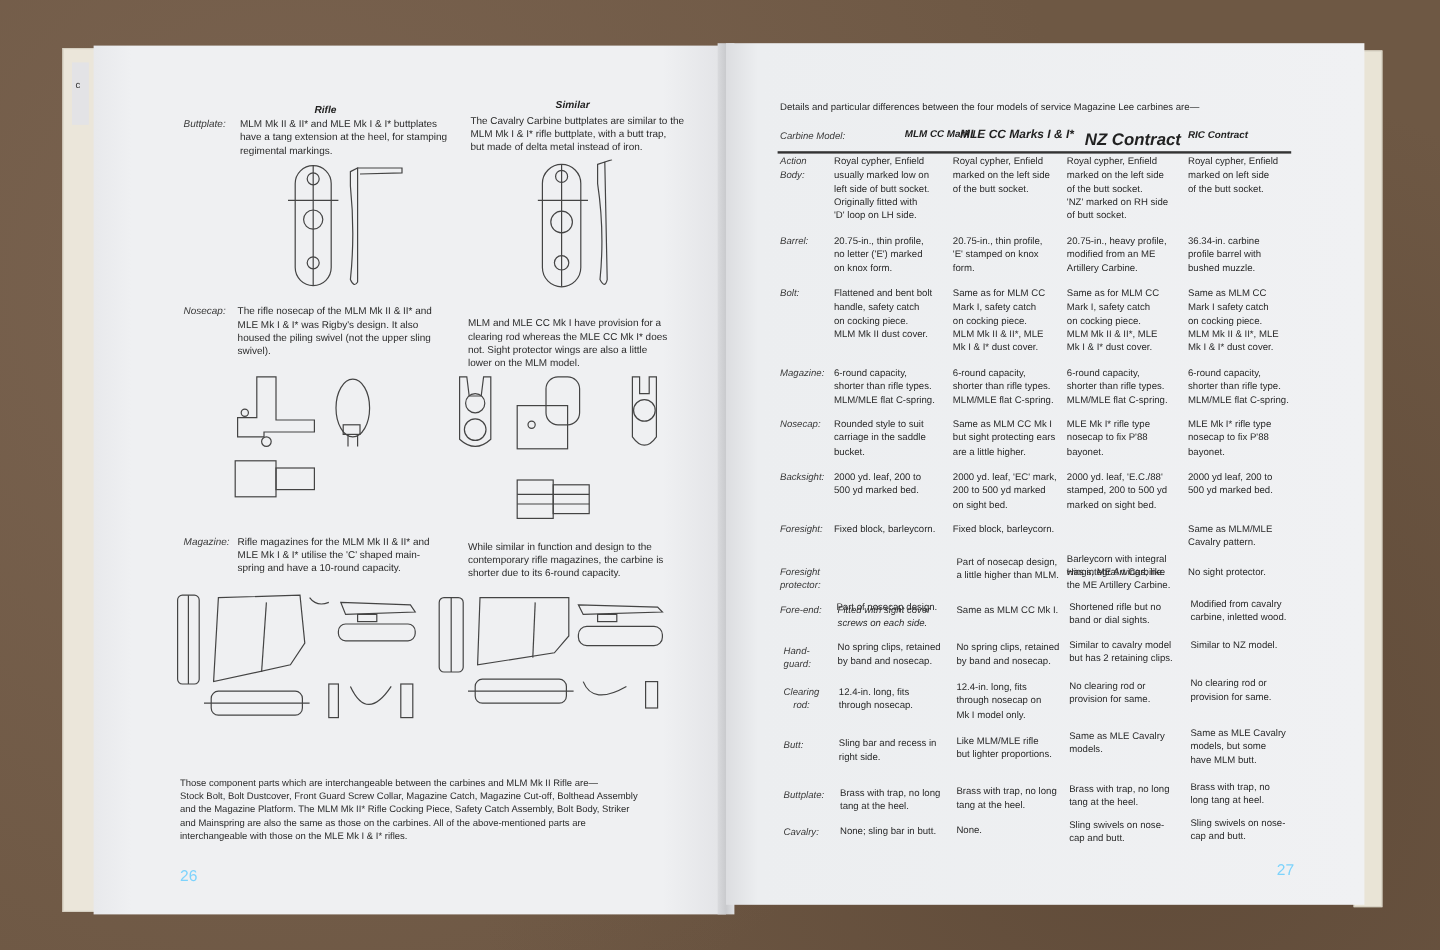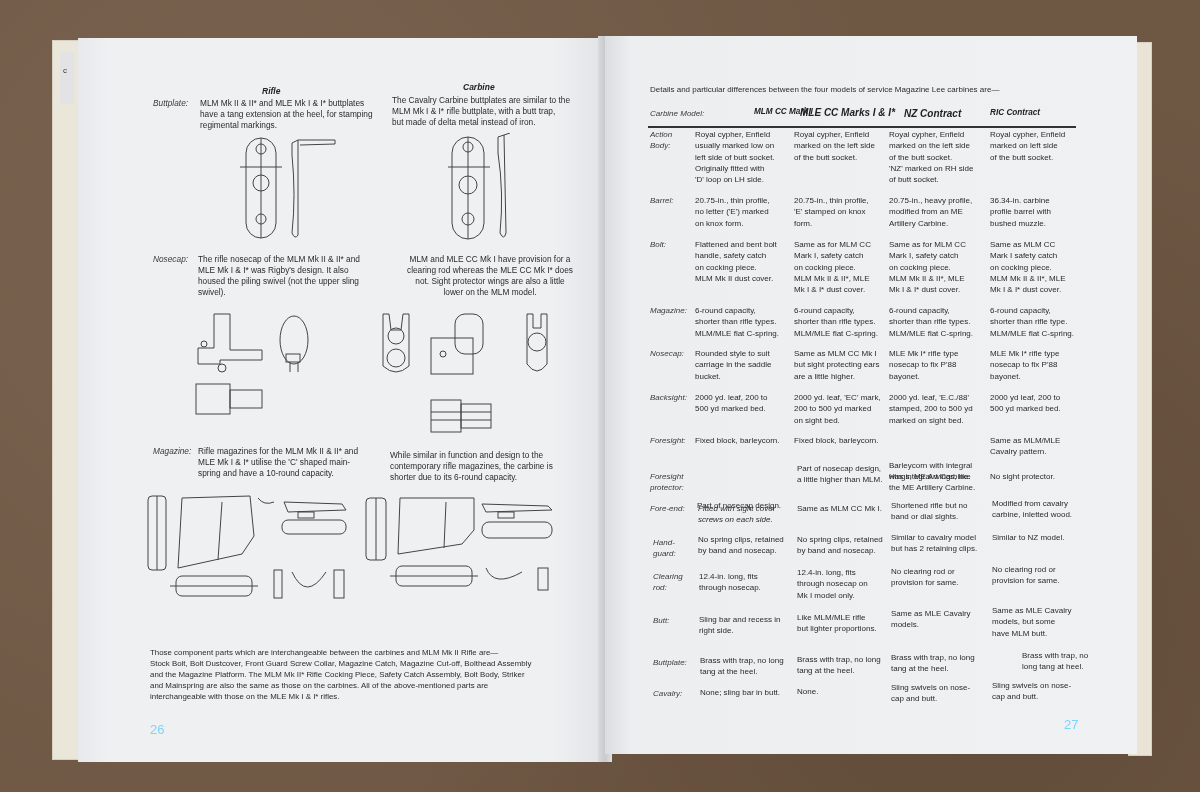--- a/index.html
+++ b/index.html
@@ -33,21 +33,21 @@
 <div class="cover-left"></div>
 <div class="cover-tab">
     <span>c</span>
   </div>
 <div class="cover-right"></div>
 
 <div class="page left"></div>
 <div class="gutter"></div>
 
 <div class="head" style="left:262px;top:86px;">Rifle</div>
-<div class="head" style="left:463px;top:82px;">Carbine</div>
+<div class="head" style="left:463px;top:82px;">Similar</div>
 
 <div class="lbl" style="left:153px;top:98px;">Buttplate:</div>
 <div class="txt" style="left:200px;top:98px;width:200px;">MLM Mk II &amp; II* and MLE Mk I &amp; I* buttplates
 have a tang extension at the heel, for stamping
 regimental markings.</div>
 <div class="txt" style="left:392px;top:95px;width:200px;">The Cavalry Carbine buttplates are similar to the
 MLM Mk I &amp; I* rifle buttplate, with a butt trap,
 but made of delta metal instead of iron.</div>
 
 <svg class="draw" style="left:240px;top:135px;" width="100" height="110">
@@ -69,21 +69,21 @@
     <line x1="20" y1="4" x2="20" y2="106"></line>
   <path d="M50 4 L56 2 L58 100 Q56 108 52 100 Q56 60 50 20 Z"></path>
     <path d="M56 2 L62 0"></path>
 </svg>
 
 <div class="lbl" style="left:153px;top:254px;">Nosecap:</div>
 <div class="txt" style="left:198px;top:254px;width:200px;">The rifle nosecap of the MLM Mk II &amp; II* and
 MLE Mk I &amp; I* was Rigby's design. It also
 housed the piling swivel (not the upper sling
 swivel).</div>
-<div class="txt" style="left:390px;top:254px;width:200px;text-align:center;">MLM and MLE CC Mk I have provision for a
+<div class="txt" style="left:390px;top:264px;width:200px;">MLM and MLE CC Mk I have provision for a
 clearing rod whereas the MLE CC Mk I* does
 not. Sight protector wings are also a little
 lower on the MLM model.</div>
 
 <svg class="draw" style="left:190px;top:310px;" width="140" height="110">
   <path d="M24 4 H40 V40 H72 V50 H30 V54 H8 V38 H24 Z"></path>
     <circle cx="14" cy="34" r="3"></circle>
     <circle cx="32" cy="58" r="4"></circle>
   <ellipse cx="104" cy="30" rx="14" ry="24"></ellipse>
     <rect x="96" y="44" width="14" height="8"></rect>
@@ -151,21 +151,21 @@
 interchangeable with those on the MLE Mk I &amp; I* rifles.</div>
 <div class="pagenum" style="left:150px;top:722px;">26</div>
 
 <div class="page right"></div>
 
 <div class="txt" style="left:650px;top:84px;width:440px;font-size:8px;">Details and particular differences between the four models of service Magazine Lee carbines are—</div>
 
 <div class="lbl" style="left:650px;top:108px;font-size:8px;">Carbine Model:</div>
 <div class="head" style="left:714px;top:107px;font-size:8.2px;padding-left:40px;">MLM CC Mark I</div>
 <div class="head" style="left:800px;top:107px;font-size:10px;">MLE CC Marks I &amp; I*</div>
-<div class="head" style="left:904px;top:108px;font-size:10px;">NZ Contract</div>
+<div class="head" style="left:904px;top:108px;font-size:14px;">NZ Contract</div>
 <div class="head" style="left:990px;top:108px;font-size:8.2px;">RIC Contract</div>
 <div class="rule" style="left:648px;top:126px;width:428px;"></div>
 
 <div>
   <div class="rlabel" style="left:650px;top:129px;">Action
 Body:</div>
   <div class="cell" style="left:695px;top:129px;">Royal cypher, Enfield
 usually marked low on
 left side of butt socket.
 Originally fitted with
@@ -296,21 +296,21 @@
 guard:</div>
   <div class="cell" style="left:698px;top:534px;">No spring clips, retained
 by band and nosecap.</div>
   <div class="cell" style="left:797px;top:534px;">No spring clips, retained
 by band and nosecap.</div>
   <div class="cell" style="left:891px;top:532px;">Similar to cavalry model
 but has 2 retaining clips.</div>
   <div class="cell" style="left:992px;top:532px;">Similar to NZ model.</div>
 </div>
 <div>
-  <div class="rlabel" style="left:653px;top:571px;">Clearing
+  <div class="rlabel" style="left:653px;top:571px;text-align:center;">Clearing
 rod:</div>
   <div class="cell" style="left:699px;top:571px;">12.4-in. long, fits
 through nosecap.</div>
   <div class="cell" style="left:797px;top:567px;">12.4-in. long, fits
 through nosecap on
 Mk I model only.</div>
   <div class="cell" style="left:891px;top:566px;">No clearing rod or
 provision for same.</div>
   <div class="cell" style="left:992px;top:564px;">No clearing rod or
 provision for same.</div>
@@ -328,21 +328,21 @@
 have MLM butt.</div>
 </div>
 <div>
   <div class="rlabel" style="left:653px;top:657px;">Buttplate:</div>
   <div class="cell" style="left:700px;top:655px;">Brass with trap, no long
 tang at the heel.</div>
   <div class="cell" style="left:797px;top:654px;">Brass with trap, no long
 tang at the heel.</div>
   <div class="cell" style="left:891px;top:652px;">Brass with trap, no long
 tang at the heel.</div>
-  <div class="cell" style="left:992px;top:650px;margin-left:30px;">Brass with trap, no
+  <div class="cell" style="left:992px;top:650px;">Brass with trap, no
 long tang at heel.</div>
 </div>
 <div>
   <div class="rlabel" style="left:653px;top:688px;">Cavalry:</div>
   <div class="cell" style="left:700px;top:687px;">None; sling bar in butt.</div>
   <div class="cell" style="left:797px;top:686px;">None.</div>
   <div class="cell" style="left:891px;top:682px;">Sling swivels on nose-
 cap and butt.</div>
   <div class="cell" style="left:992px;top:680px;">Sling swivels on nose-
 cap and butt.</div>

